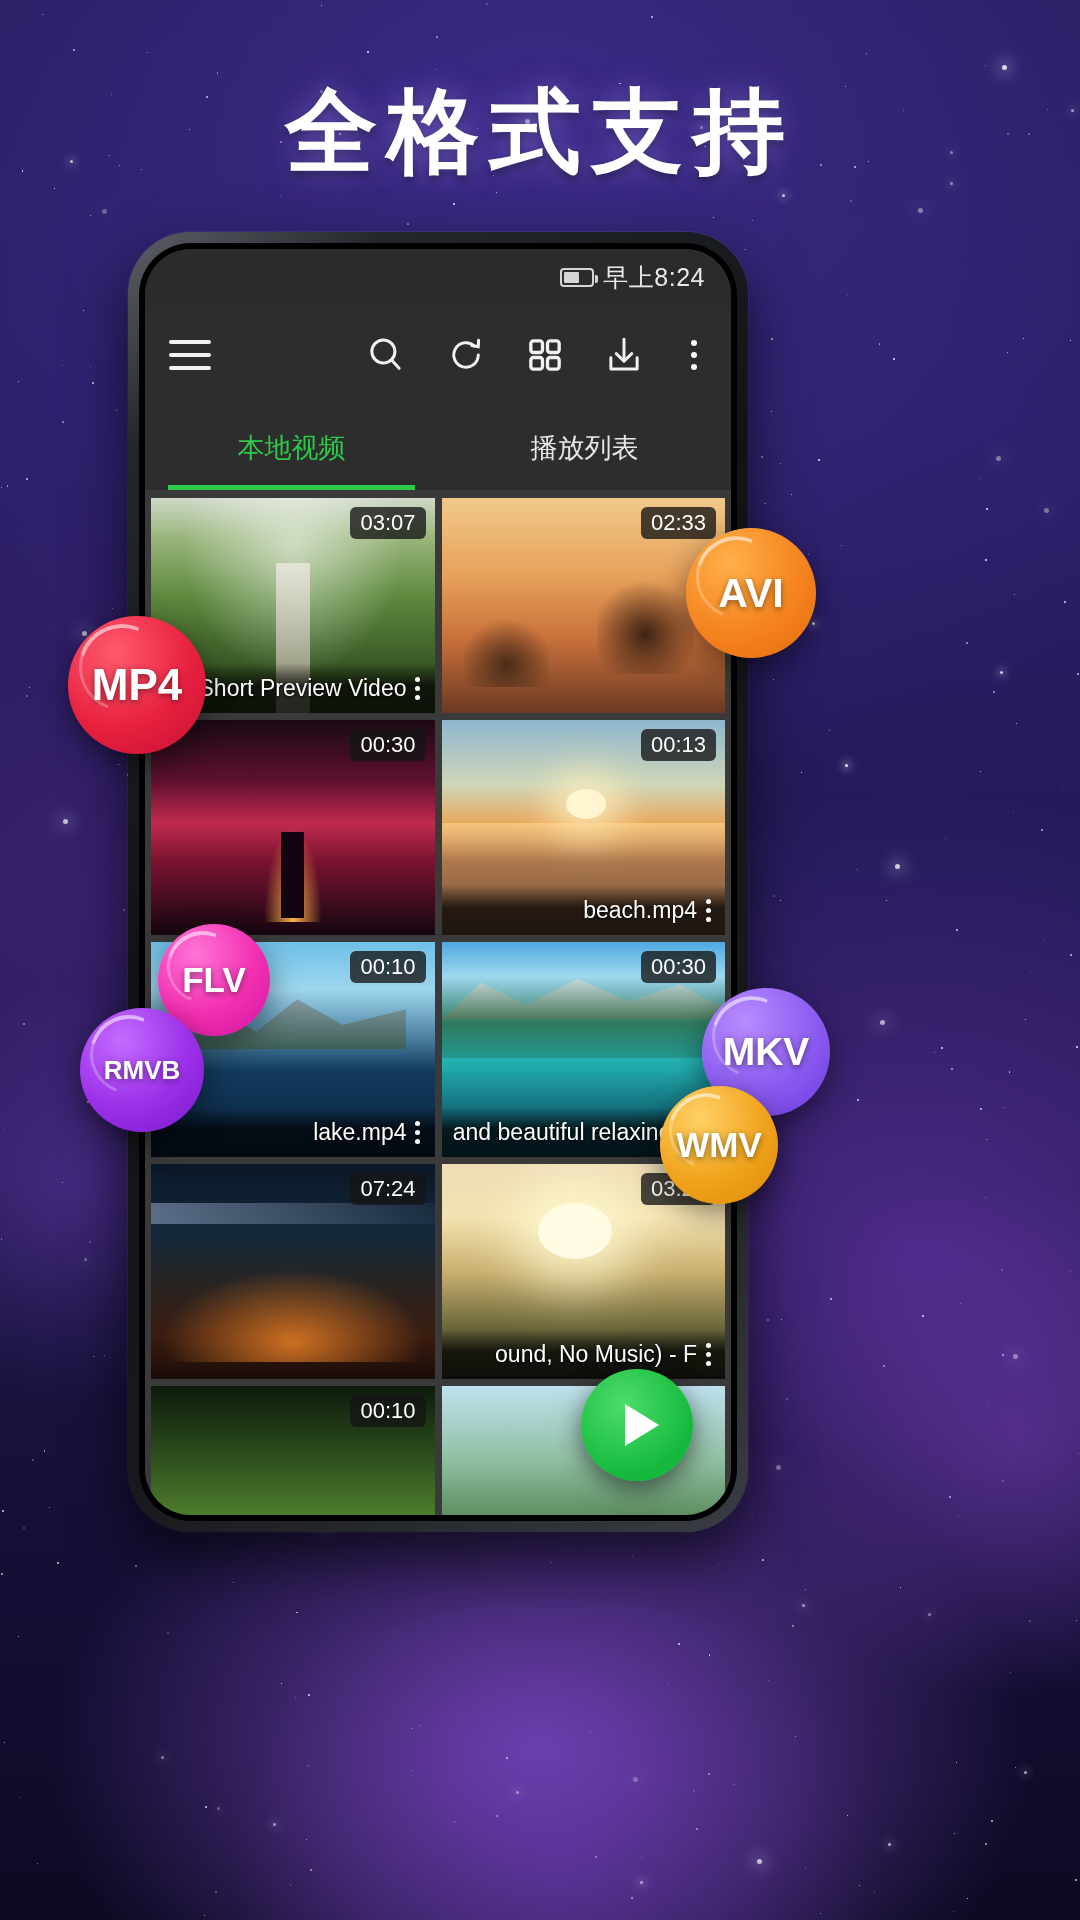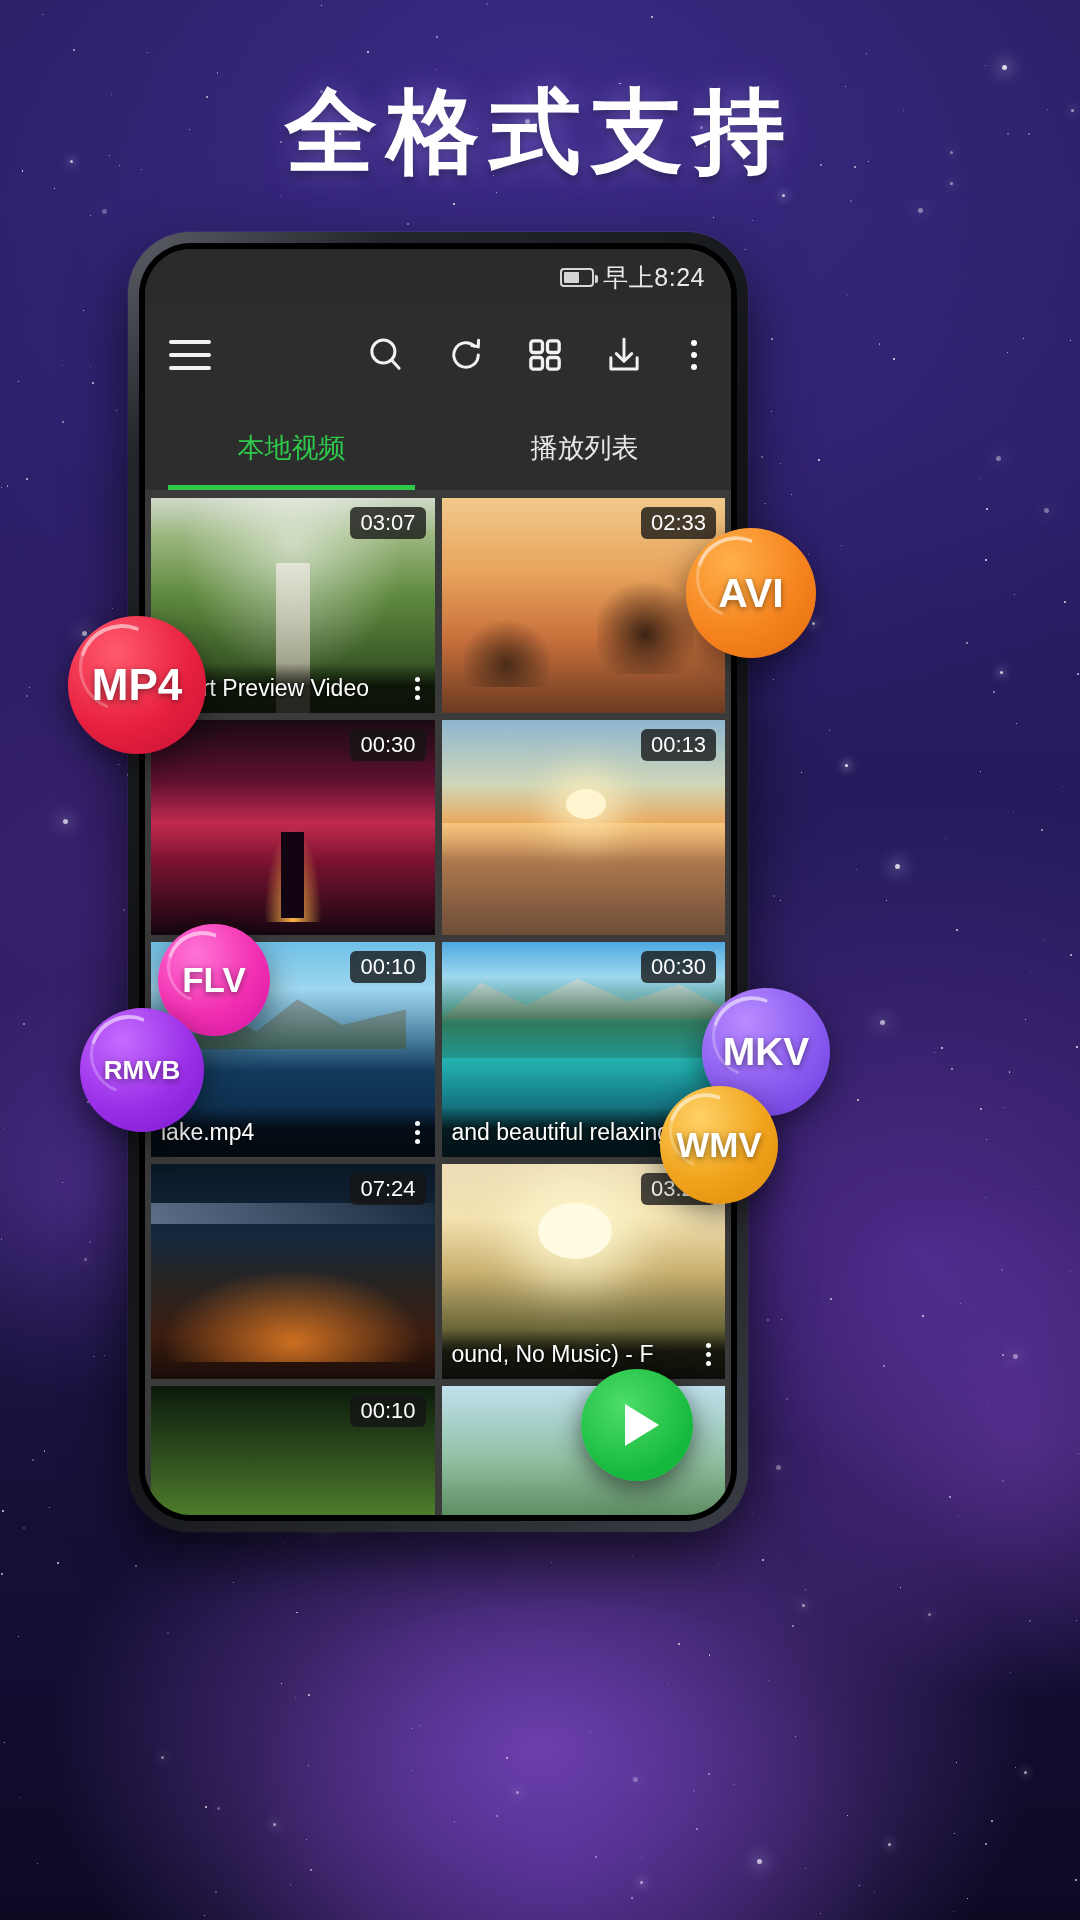--- a/index.html
+++ b/index.html
@@ -122,21 +122,21 @@
   
   .grid {
     background: #3a3a3a;
     height: calc(100% - 56px - 100px - 86px);
     display: grid;
     grid-template-columns: 1fr 1fr;
     gap: 7px;
     padding: 7px 6px 0 6px;
     overflow: hidden;
   }
-  .card { position: relative; height: 215px; overflow: hidden; background:#000000; }
+  .card { position: relative; height: 215px; overflow: hidden; background:#000000;text-align:right; }
   .thumb { position:absolute; inset:0; }
   .dur {
     position: absolute; top: 9px; right: 9px;
     background: rgba(20,20,20,0.78);
     color: #fff; font-size: 22px;
     padding: 3px 10px; border-radius: 6px;
     font-family: "Liberation Sans", sans-serif;
   }
   .cap {
     position: absolute; left: 0; right: 0; bottom: 0;
@@ -739,20 +739,28 @@
           </div>
           <div class="dur">00:30</div>
         </div>
 
         <div class="card">
           <div class="thumb" style="background:linear-gradient(180deg,#8fb6cf 0%,#cfd6b8 30%,#e9a85e 48%,#b07a4e 64%,#6d4d38 100%);">
             <div style="position:absolute;left:44%;top:32%;width:14%;height:14%;border-radius:50%;background:#fff6d0;box-shadow:0 0 36px 18px rgba(255,240,190,.8);"></div>
             <div style="position:absolute;left:0;right:0;top:48%;height:18%;background:linear-gradient(180deg,rgba(255,220,150,.55),rgba(255,220,150,0));"></div>
           </div>
           <div class="dur">00:13</div>
+          <div class="cap">
+            <div class="cap-title">beach.mp4</div>
+            <div class="kebab">
+                <i></i>
+                <i></i>
+                <i></i>
+              </div>
+          </div>
         </div>
 
         <div class="card">
           <div class="thumb" style="background:linear-gradient(180deg,#6fc0e8 0%,#9ed6ee 22%,#4a7f9e 45%,#123a5c 60%,#0a2340 100%);">
             <div style="position:absolute;left:10%;top:24%;width:80%;height:26%;background:linear-gradient(180deg,#8aa0a8,#3d5f55);clip-path:polygon(0% 100%,18% 30%,34% 68%,52% 10%,72% 56%,100% 28%,100% 100%);"></div>
           </div>
           <div class="dur">00:10</div>
           <div class="cap">
             <div class="cap-title">lake.mp4</div>
             <div class="kebab">

